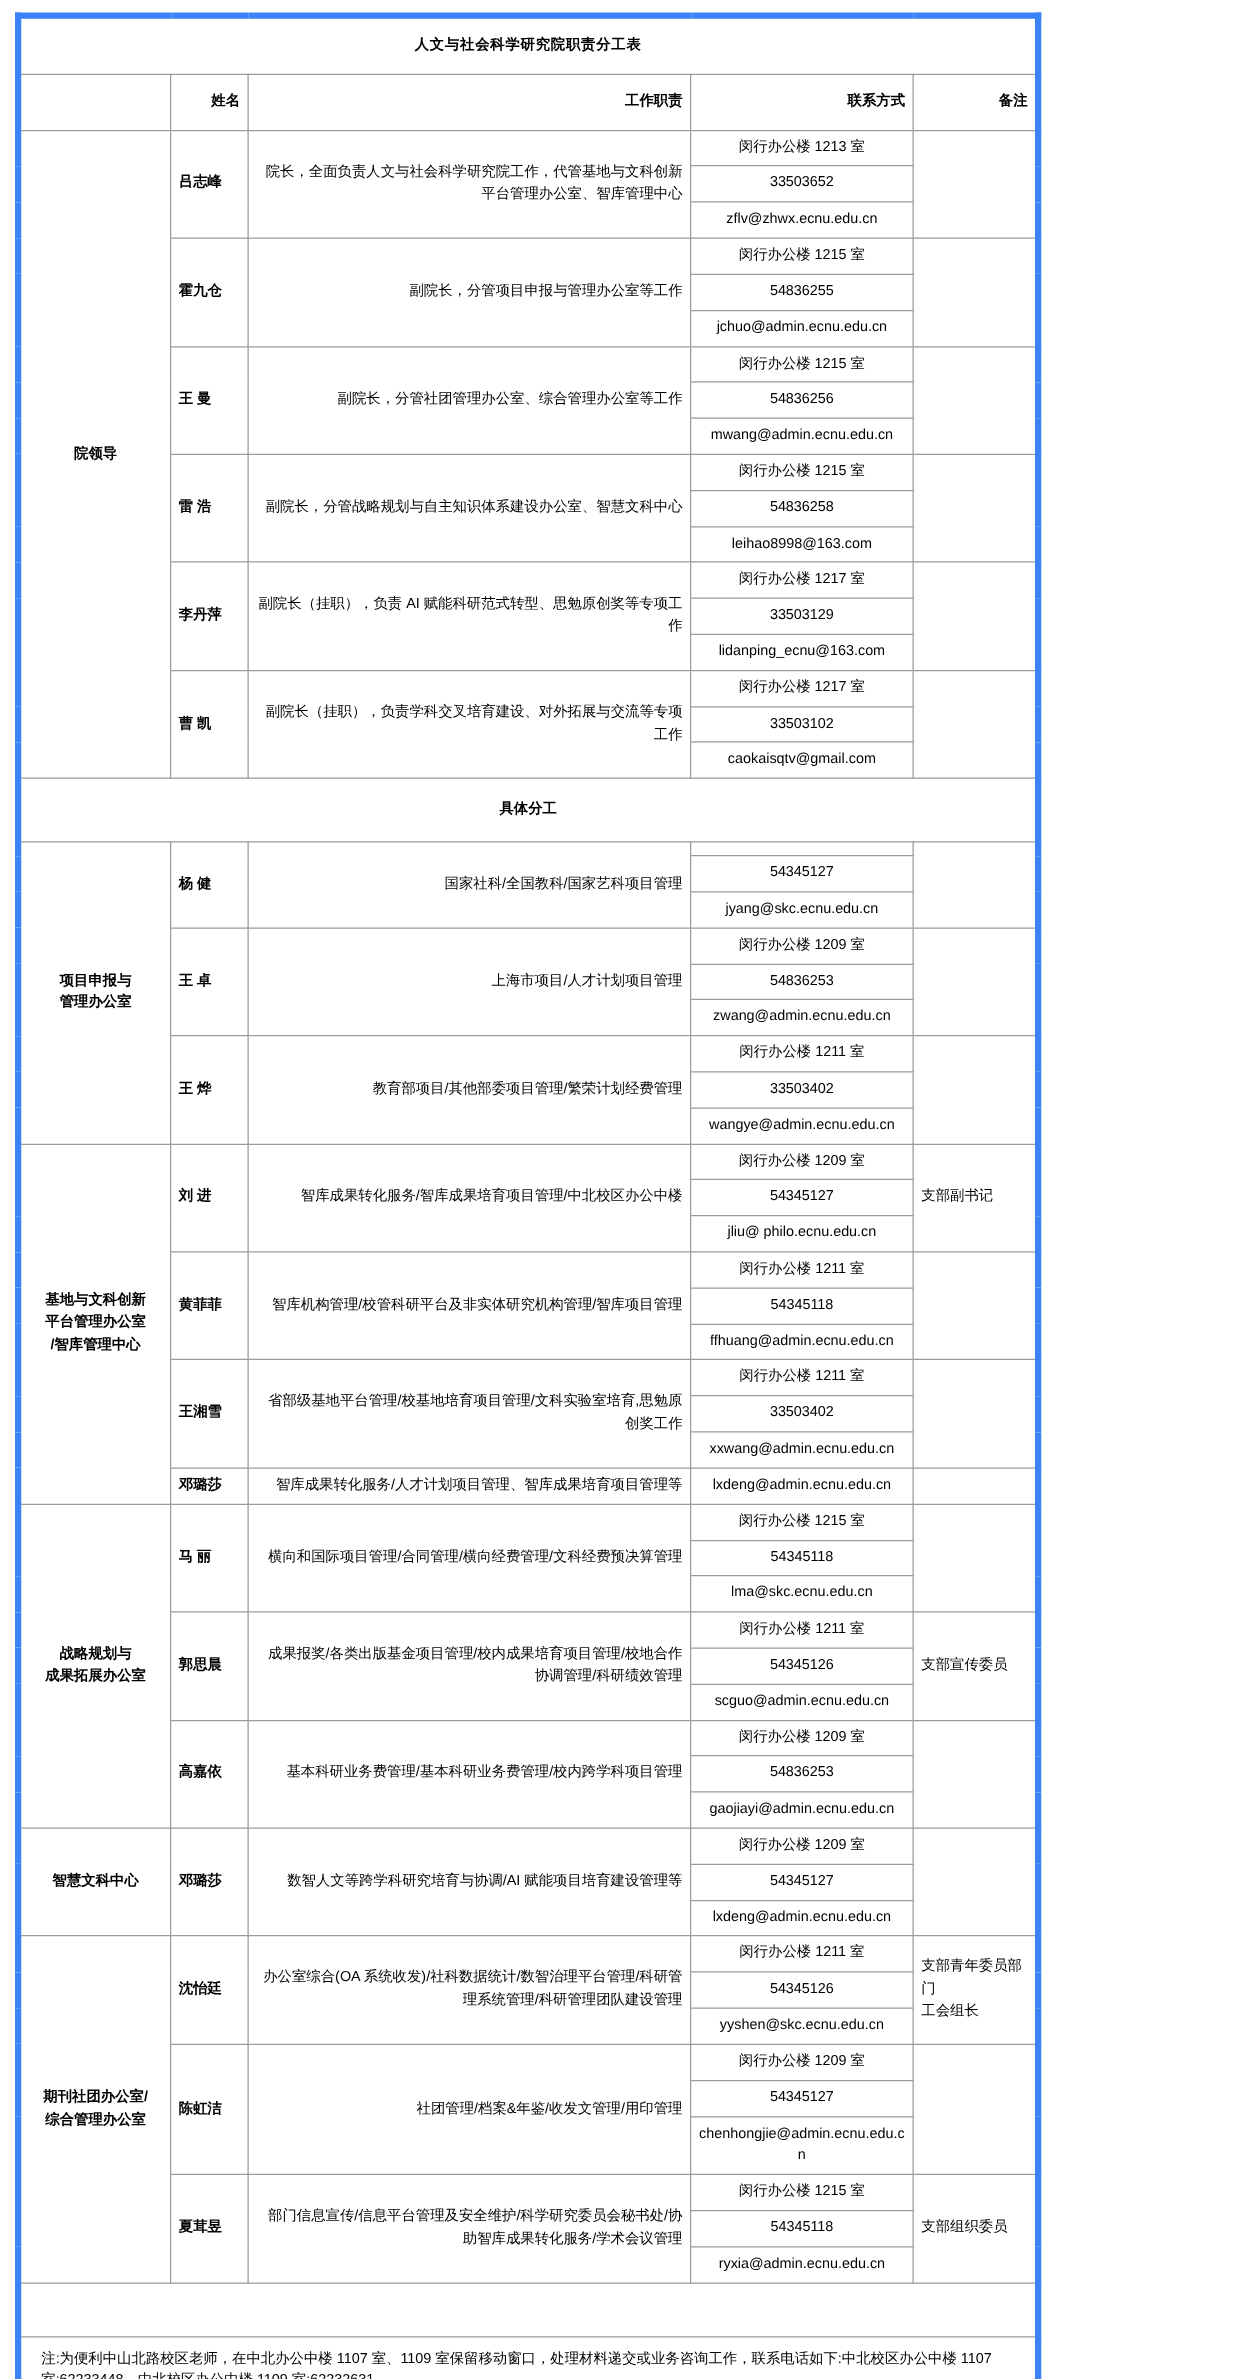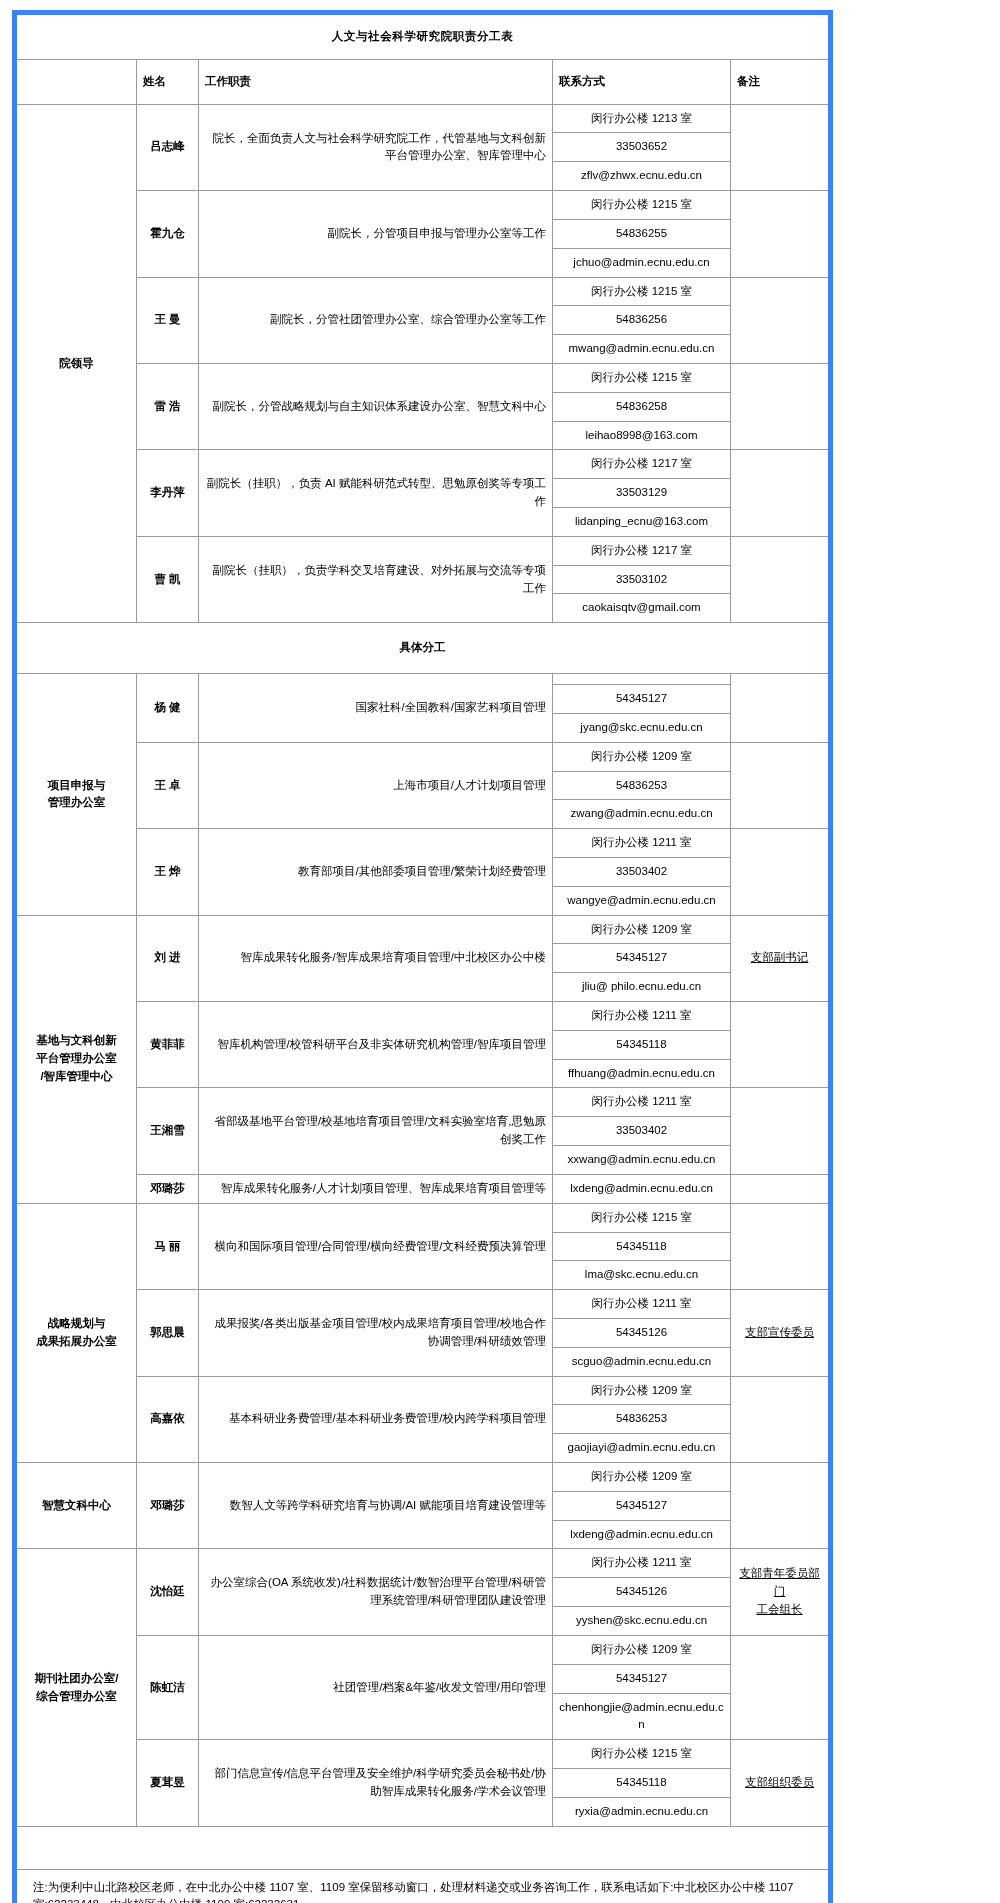--- a/index.html
+++ b/index.html
@@ -42,60 +42,59 @@
   col.c-note    { width: 100px; }
 
   .doc-title {
     text-align: center;
     font-weight: bold;
     font-size: 15px;
     letter-spacing: 0.6px;
     padding: 13px 6px !important;
   }
   .col-head {
-    text-align: left;
+    text-align: right;
     font-weight: bold;
     font-size: 13px;
     padding: 13px 6px !important;
   }
   .section-band {
     text-align: center;
     font-weight: bold;
     font-size: 13.5px;
     padding: 16px 6px !important;
   }
   .unit-cell {
     text-align: center;
     font-weight: bold;
     font-size: 12px;
     line-height: 1.85;
     margin-top: 32px;
   }
   .name-cell {
-    text-align: center;
+    text-align: left;
     font-weight: bold;
     font-size: 12.5px;
     white-space: nowrap;
   }
   .duty-cell {
     text-align: right;
     font-size: 11.5px;
     line-height: 1.7;
   }
   .contact-cell {
     text-align: center;
     font-size: 11.5px;
     padding: 5px 4px !important;
     margin-left: 20px;
   }
   .note-cell {
-    text-align: center;
+    text-align: left;
     font-size: 11.5px;
     line-height: 1.8;
-    text-decoration: underline;
   }
   .footer-spacer td {
     height: 34px;
     border-left: 1px solid #9a9a9a;
     border-right: 1px solid #9a9a9a;
     border-top: 1px solid #9a9a9a;
     border-bottom: 1px solid #9a9a9a;
   }
   .footnote-cell {
     text-align: left;

